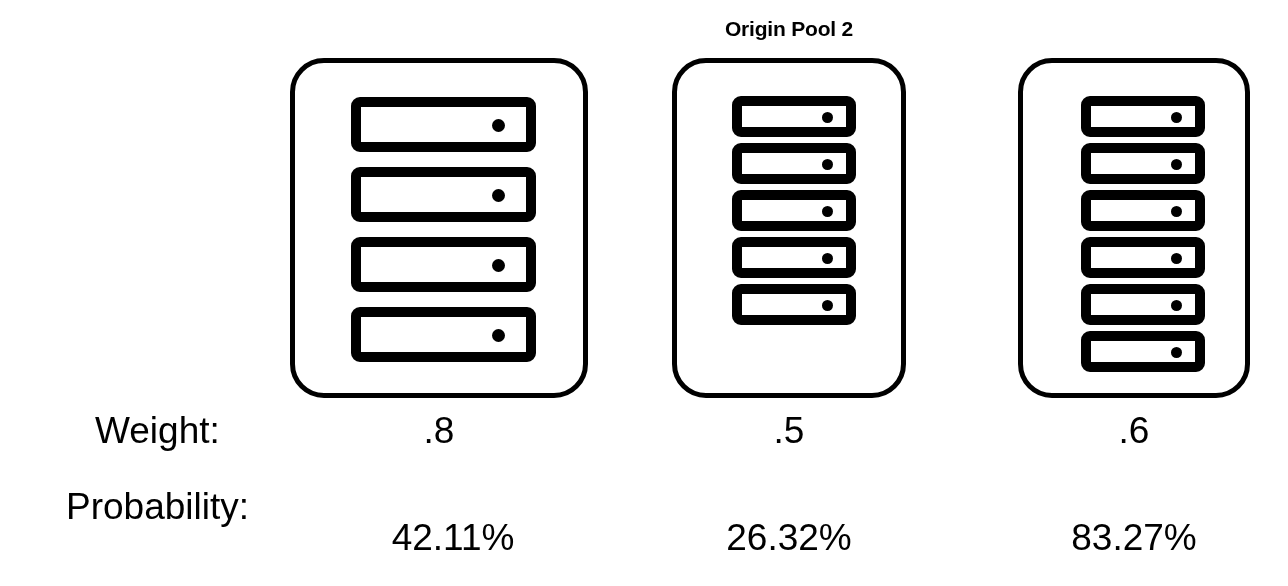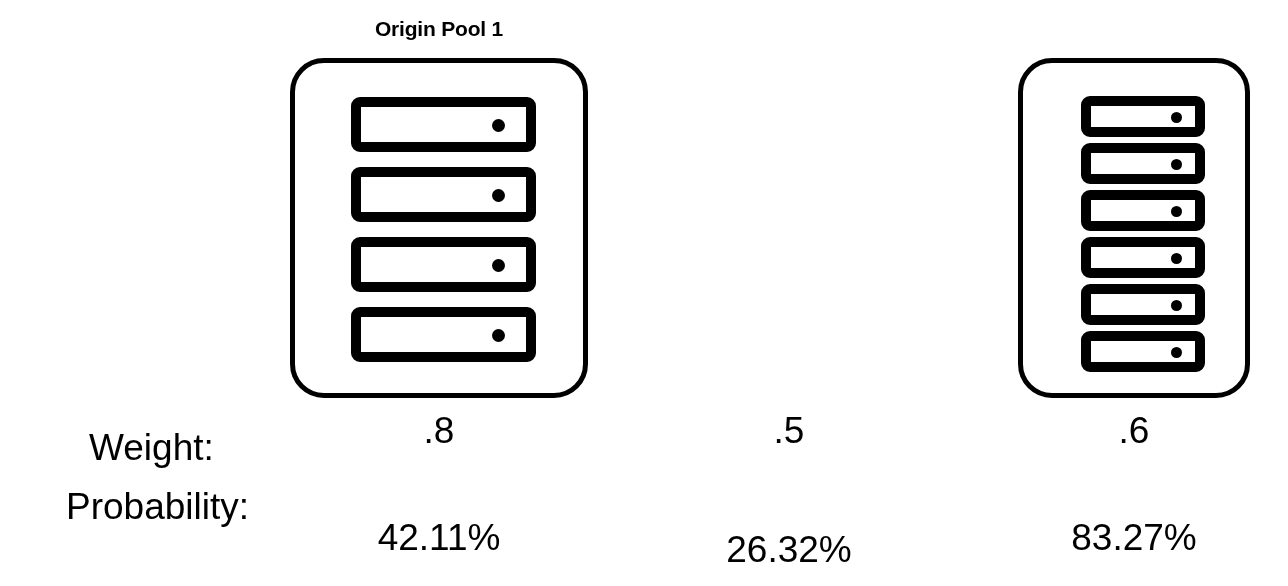--- a/index.html
+++ b/index.html
@@ -77,37 +77,56 @@
     text-align: center;
     white-space: nowrap;
   }
 </style>
 </head>
 <body>
 
 <div id="canvas">
 
   <div class="pool" style="left:290px; width:298px; height:400px;">
-    <div class="pool-title">Origin Pool 1</div>
     <div class="pool-box" style="left:0px; top:58px; width:298px; height:340px;">
       <div class="server" style="left:56px; top:34px; width:185px; height:55px;">
         <div class="server-led" style="right:21px; top:12px; width:13px; height:13px;"></div>
       </div>
       <div class="server" style="left:56px; top:104px; width:185px; height:55px;">
         <div class="server-led" style="right:21px; top:12px; width:13px; height:13px;"></div>
       </div>
       <div class="server" style="left:56px; top:174px; width:185px; height:55px;">
         <div class="server-led" style="right:21px; top:12px; width:13px; height:13px;"></div>
       </div>
       <div class="server" style="left:56px; top:244px; width:185px; height:55px;">
         <div class="server-led" style="right:21px; top:12px; width:13px; height:13px;"></div>
       </div>
     </div>
   </div>
 
+  <div class="pool" style="left:672px; width:234px; height:400px;">
+    <div class="pool-title">Origin Pool 2</div>
+    <div class="pool-box" style="left:0px; top:58px; width:234px; height:340px;">
+      <div class="server" style="left:55px; top:33px; width:124px; height:41px;">
+        <div class="server-led" style="right:13px; top:6px; width:11px; height:11px;"></div>
+      </div>
+      <div class="server" style="left:55px; top:80px; width:124px; height:41px;">
+        <div class="server-led" style="right:13px; top:6px; width:11px; height:11px;"></div>
+      </div>
+      <div class="server" style="left:55px; top:127px; width:124px; height:41px;">
+        <div class="server-led" style="right:13px; top:6px; width:11px; height:11px;"></div>
+      </div>
+      <div class="server" style="left:55px; top:174px; width:124px; height:41px;">
+        <div class="server-led" style="right:13px; top:6px; width:11px; height:11px;"></div>
+      </div>
+      <div class="server" style="left:55px; top:221px; width:124px; height:41px;">
+        <div class="server-led" style="right:13px; top:6px; width:11px; height:11px;"></div>
+      </div>
+    </div>
+  </div>
 
   <div class="pool" style="left:1018px; width:232px; height:400px;">
     <div class="pool-box" style="left:0px; top:58px; width:232px; height:340px;">
       <div class="server" style="left:58px; top:33px; width:124px; height:41px;">
         <div class="server-led" style="right:13px; top:6px; width:11px; height:11px;"></div>
       </div>
       <div class="server" style="left:58px; top:80px; width:124px; height:41px;">
         <div class="server-led" style="right:13px; top:6px; width:11px; height:11px;"></div>
       </div>
       <div class="server" style="left:58px; top:127px; width:124px; height:41px;">
@@ -118,23 +137,23 @@
       </div>
       <div class="server" style="left:58px; top:221px; width:124px; height:41px;">
         <div class="server-led" style="right:13px; top:6px; width:11px; height:11px;"></div>
       </div>
       <div class="server" style="left:58px; top:268px; width:124px; height:41px;">
         <div class="server-led" style="right:13px; top:6px; width:11px; height:11px;"></div>
       </div>
     </div>
   </div>
 
-  <div class="row-label" style="left:89px; top:412px;margin-top:17px;">Weight:</div>
+  <div class="row-label" style="left:95px; top:412px;">Weight:</div>
   <div class="row-value" style="left:290px; top:412px; width:298px;">.8</div>
   <div class="row-value" style="left:672px; top:412px; width:234px;">.5</div>
   <div class="row-value" style="left:1018px; top:412px; width:232px;">.6</div>
 
   <div class="row-label" style="left:22px; top:488px;margin-left:44px;">Probability:</div>
-  <div class="row-value" style="left:290px; top:519px; width:298px;">42.11%</div>
-  <div class="row-value" style="left:672px; top:531px; width:234px;">26.32%</div>
+  <div class="row-value" style="left:304px; top:519px; width:298px;">42.11%</div>
+  <div class="row-value" style="left:672px; top:519px; width:234px;">26.32%</div>
   <div class="row-value" style="left:1018px; top:519px; width:232px;">83.27%</div>
 
 </div>
 
 </body></html>

